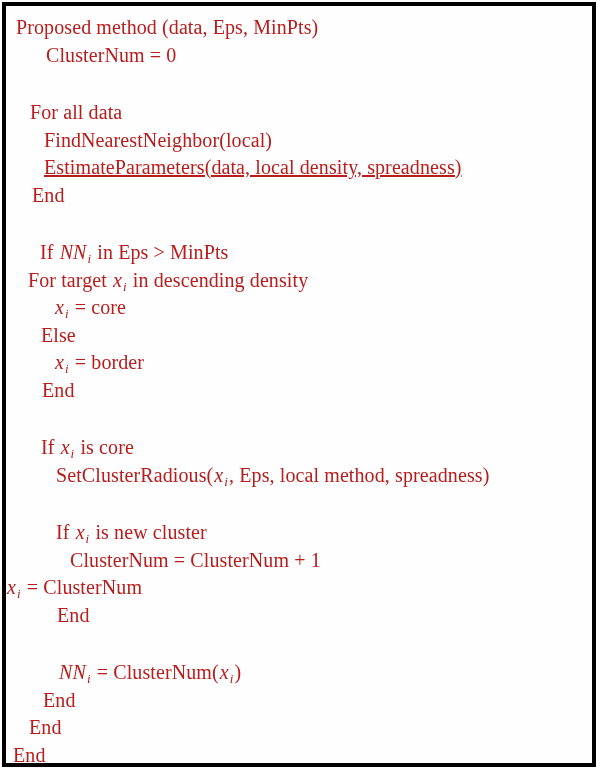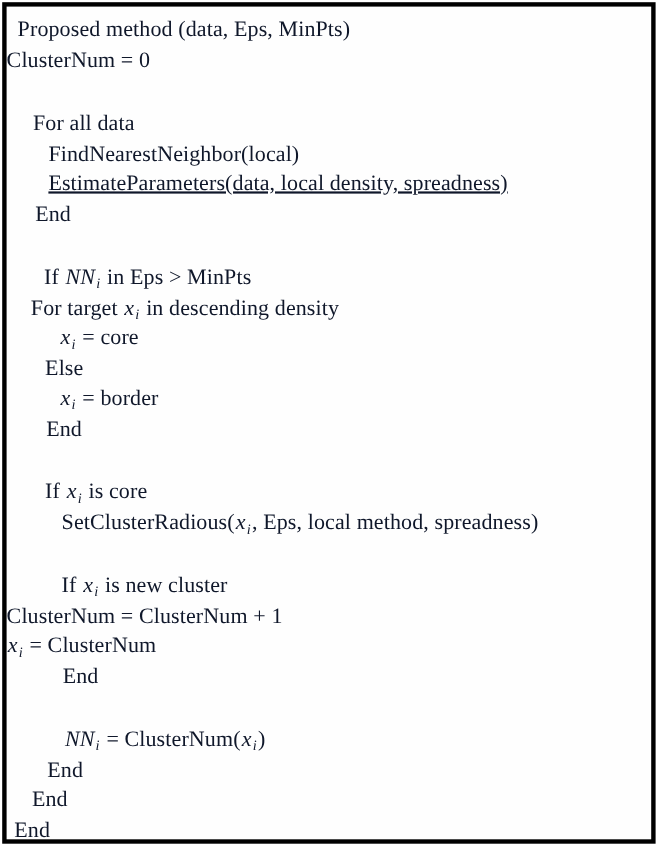--- a/index.html
+++ b/index.html
@@ -25,21 +25,21 @@
     background: #fefefe;
     padding-top: 8px;
   }
   .code {
     width: 100%;
   }
   .line {
     height: 27.5px;
     line-height: 27.5px;
     font-size: 20px;
-    color: #0f172a;
+    color: #b91c1c;
     white-space: pre;
     letter-spacing: 0.1px;
   }
   .line.blank {
     height: 30px;
   }
   .seg { font-style: normal; }
   .mathvar {
     font-style: italic;
     padding-left: 1px;
@@ -51,39 +51,39 @@
     vertical-align: -4px;
     padding-right: 1px;
   }
 </style>
 </head>
 <body>
 
 <div class="figure-box">
   <div class="code">
       <div class="line" style="padding-left: 10px;"><span class="seg">Proposed method (data, Eps, MinPts)</span></div>
-      <div class="line" style=""><span class="seg">ClusterNum = 0</span></div>
+      <div class="line" style="padding-left: 40px;"><span class="seg">ClusterNum = 0</span></div>
       <div class="line blank"></div>
       <div class="line" style="padding-left: 24px;"><span class="seg">For all data</span></div>
       <div class="line" style="padding-left: 38px;"><span class="seg">FindNearestNeighbor(local)</span></div>
       <div class="line" style="padding-left: 38px; text-decoration: underline;"><span class="seg">EstimateParameters(data, local density, spreadness)</span></div>
       <div class="line" style="padding-left: 26px;"><span class="seg">End</span></div>
       <div class="line blank"></div>
       <div class="line" style="padding-left: 34px;"><span class="seg">If </span><span class="seg mathvar">NN</span><sub class="seg mathvar subscript">i</sub><span class="seg"> in Eps &gt; MinPts</span></div>
       <div class="line" style="padding-left: 22px;"><span class="seg">For target </span><span class="seg mathvar">x</span><sub class="seg mathvar subscript">i</sub><span class="seg"> in descending density</span></div>
       <div class="line" style="padding-left: 48px;"><span class="seg mathvar">x</span><sub class="seg mathvar subscript">i</sub><span class="seg"> = core</span></div>
       <div class="line" style="padding-left: 35px;"><span class="seg">Else</span></div>
       <div class="line" style="padding-left: 48px;"><span class="seg mathvar">x</span><sub class="seg mathvar subscript">i</sub><span class="seg"> = border</span></div>
       <div class="line" style="padding-left: 36px;"><span class="seg">End</span></div>
       <div class="line blank"></div>
       <div class="line" style="padding-left: 35px;"><span class="seg">If </span><span class="seg mathvar">x</span><sub class="seg mathvar subscript">i</sub><span class="seg"> is core</span></div>
       <div class="line" style="padding-left: 50px;"><span class="seg">SetClusterRadious(</span><span class="seg mathvar">x</span><sub class="seg mathvar subscript">i</sub><span class="seg">, Eps, local method, spreadness)</span></div>
       <div class="line blank"></div>
       <div class="line" style="padding-left: 50px;"><span class="seg">If </span><span class="seg mathvar">x</span><sub class="seg mathvar subscript">i</sub><span class="seg"> is new cluster</span></div>
-      <div class="line" style=""><span class="seg">ClusterNum = ClusterNum + 1</span></div>
+      <div class="line" style="padding-left: 64px;"><span class="seg">ClusterNum = ClusterNum + 1</span></div>
       <div class="line" style=""><span class="seg mathvar">x</span><sub class="seg mathvar subscript">i</sub><span class="seg"> = ClusterNum</span></div>
       <div class="line" style="padding-left: 51px;"><span class="seg">End</span></div>
       <div class="line blank"></div>
       <div class="line" style="padding-left: 52px;"><span class="seg mathvar">NN</span><sub class="seg mathvar subscript">i</sub><span class="seg"> = ClusterNum(</span><span class="seg mathvar">x</span><sub class="seg mathvar subscript">i</sub><span class="seg">)</span></div>
       <div class="line" style="padding-left: 37px;"><span class="seg">End</span></div>
       <div class="line" style="padding-left: 23px;"><span class="seg">End</span></div>
       <div class="line" style="padding-left: 7px;"><span class="seg">End</span></div>
     </div>
 </div>
 

